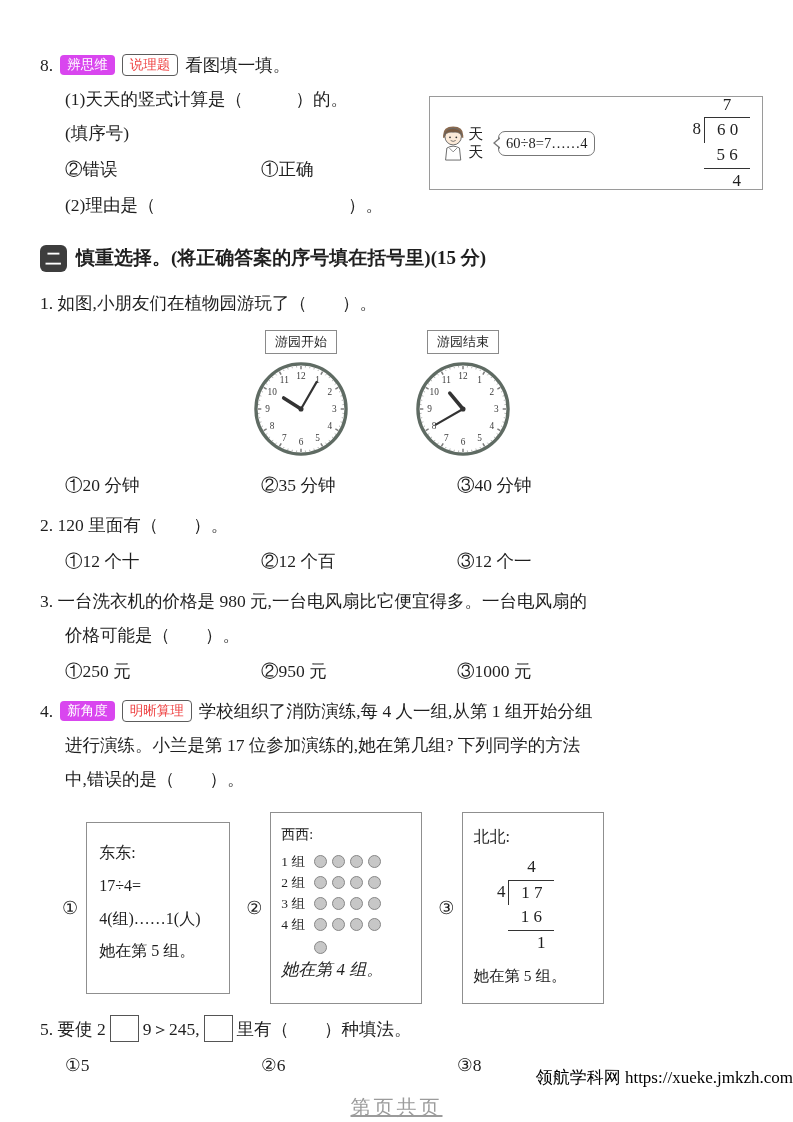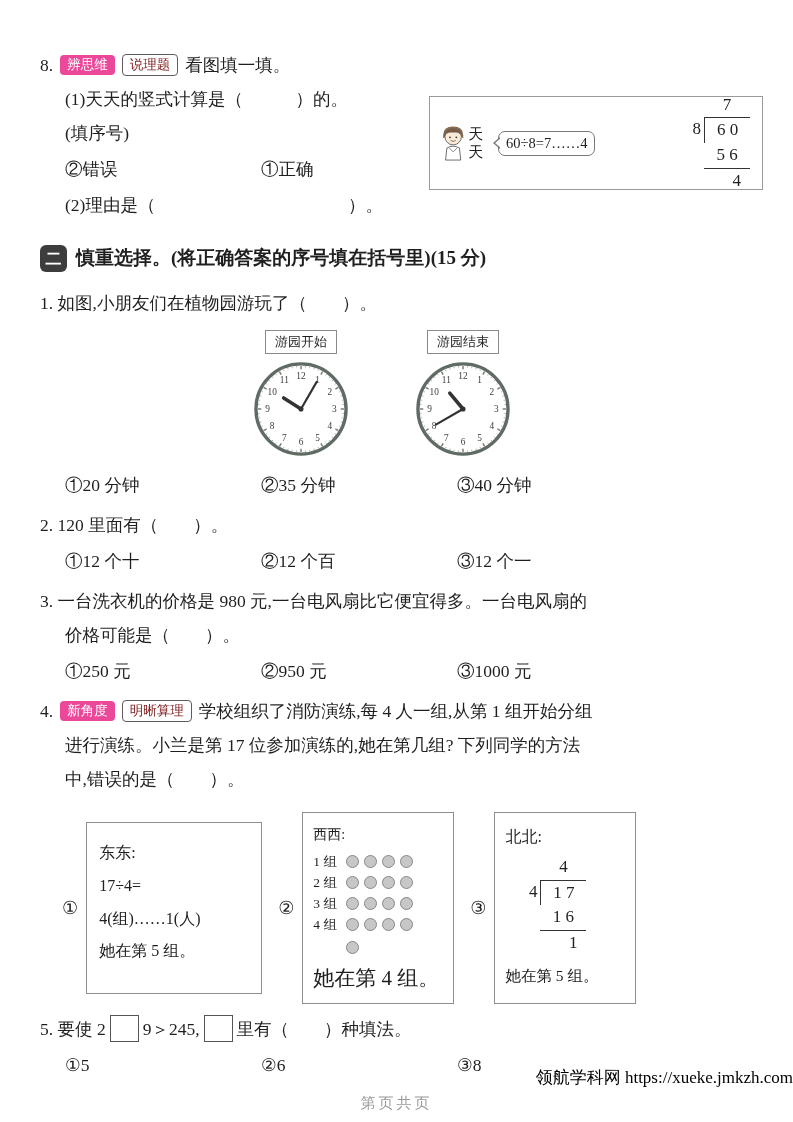--- a/index.html
+++ b/index.html
@@ -7,22 +7,22 @@
         font-family:"Liberation Serif","DejaVu Serif",serif;color:#1f1f1f;}
   .content{position:absolute;left:40px;right:30px;top:48px;}
 
   .line{font-size:17.5px;line-height:34px;white-space:nowrap;}
   .indent{padding-left:25px;}
   .qhead{display:flex;align-items:center;gap:7px;}
   .qnum{font-size:17.5px;}
 
   .badge{font-size:13.5px;line-height:20px;padding:0 7px;border-radius:4px;display:inline-block;
          font-family:"Liberation Sans","DejaVu Sans",sans-serif;}
-  .badge.dark{background:#ec4899;color:#fff;}
-  .badge.outline{border:1px solid #5c5c5c;color:#7f1d1d;background:#fff;}
+  .badge.dark{background:#d946ef;color:#fff;}
+  .badge.outline{border:1px solid #5c5c5c;color:#ef4444;background:#fff;}
 
   .optrow{display:flex;padding-left:25px;font-size:17.5px;line-height:38px;}
   .optrow .o{width:196px;}
   .optrow .o.narrow{width:190px;}
 
   
   .q8{position:relative;}
   .figure-box{position:absolute;right:0;top:48px;width:334px;height:94px;border:1px solid #9a9a9a;
               display:flex;align-items:center;gap:8px;padding:4px 10px 4px 8px;box-sizing:border-box;background:#fff;}
   .fig-left{display:flex;flex-direction:row;align-items:center;width:52px;flex:0 0 auto;}
@@ -52,39 +52,39 @@
   .clock-row{display:flex;gap:64px;margin:10px 0 4px 212px;}
   .clock-group{display:flex;flex-direction:column;align-items:center;}
   .clock-label{border:1px solid #8a8a8a;font-size:13px;line-height:20px;padding:1px 9px;margin-bottom:6px;
                font-family:"Liberation Sans","DejaVu Sans",sans-serif;background:#fff;}
 
   
   .boxrow{display:flex;align-items:center;gap:16px;margin:16px 0 8px 22px;}
   .boxitem{display:flex;align-items:center;gap:8px;}
   .marker{font-size:18px;}
   .mbox{border:1px solid #8f8f8f;box-sizing:border-box;background:#fff;font-size:16px;}
-  .mbox.b1{width:176px;height:172px;padding:14px 12px;line-height:2.05;}
+  .mbox.b1{width:144px;height:172px;padding:14px 12px;line-height:2.05;}
   .mbox.b2{width:152px;height:192px;padding:10px 8px 8px 10px;}
   .mbox.b3{width:142px;height:192px;padding:12px 10px;}
   .b2 .gname{font-size:14px;line-height:24px;margin-bottom:4px;}
   .grow{display:flex;align-items:center;height:21px;font-size:13.5px;}
   .grow .glabel{width:33px;flex:0 0 auto;}
   .dots{display:flex;gap:5px;}
   .dot{width:13px;height:13px;border-radius:50%;background:#c7c7c7;border:1px solid #878787;box-sizing:border-box;display:inline-block;}
   .lonerow{margin-left:33px;margin-top:2px;}
-  .b2 .gresult{font-size:21px;margin-top:6px;}
+  .b2 .gresult{font-size:17px;font-style:italic;}
   .b3 .gname{font-size:16px;line-height:24px;margin-bottom:6px;}
   .b3 .gresult{font-size:15.5px;margin-top:10px;}
 
   
   .blank{display:inline-block;width:27px;height:25px;border:1.2px solid #555;vertical-align:-7px;margin:0 4px;background:#fff;}
 
   
   .footer-site{position:absolute;left:0;width:100%;top:1066px;text-align:right;color:#000000;font-size:17px;}
-  .footer-page{position:absolute;left:0;width:100%;top:1094px;text-align:center;color:#9b9b9b;font-size:15px;letter-spacing:3px;}
+  .footer-page{position:absolute;left:0;width:100%;top:1094px;text-align:center;color:#9b9b9b;font-size:20px;letter-spacing:3px;text-decoration:underline;}
 </style>
 </head>
 <body>
 
 <div class="page">
   <div class="content">
 
     <div class="q8">
       <div class="line qhead">
         <span class="qnum">8.</span>

